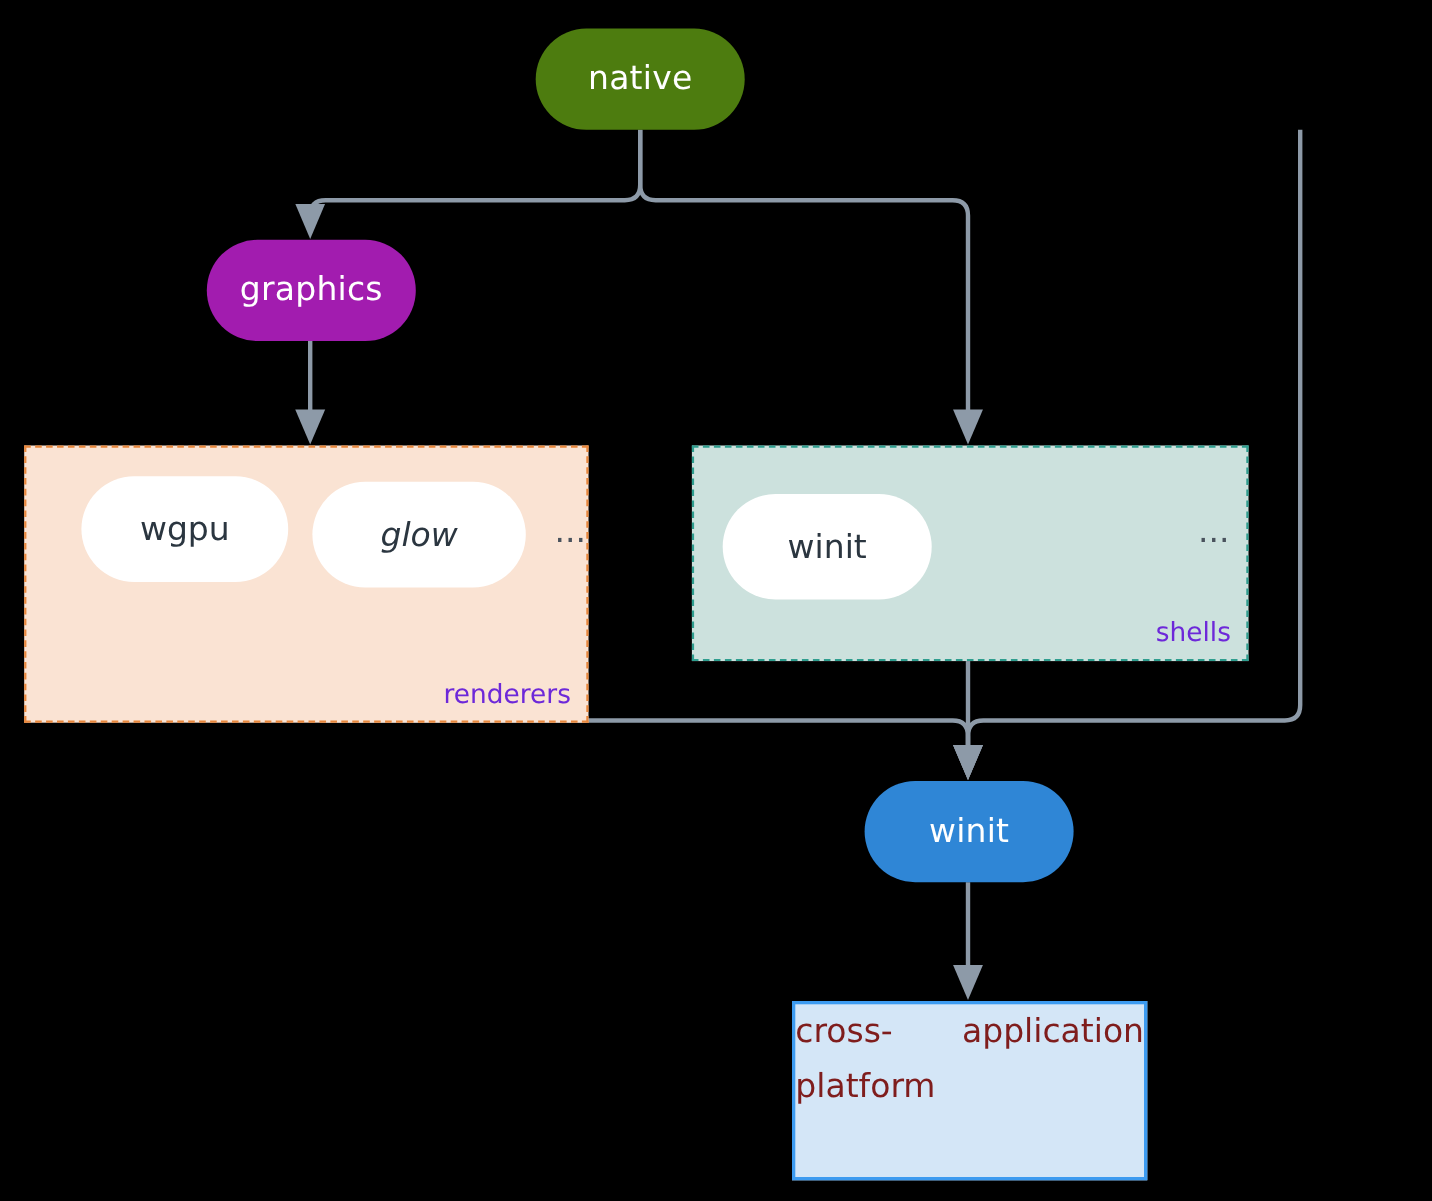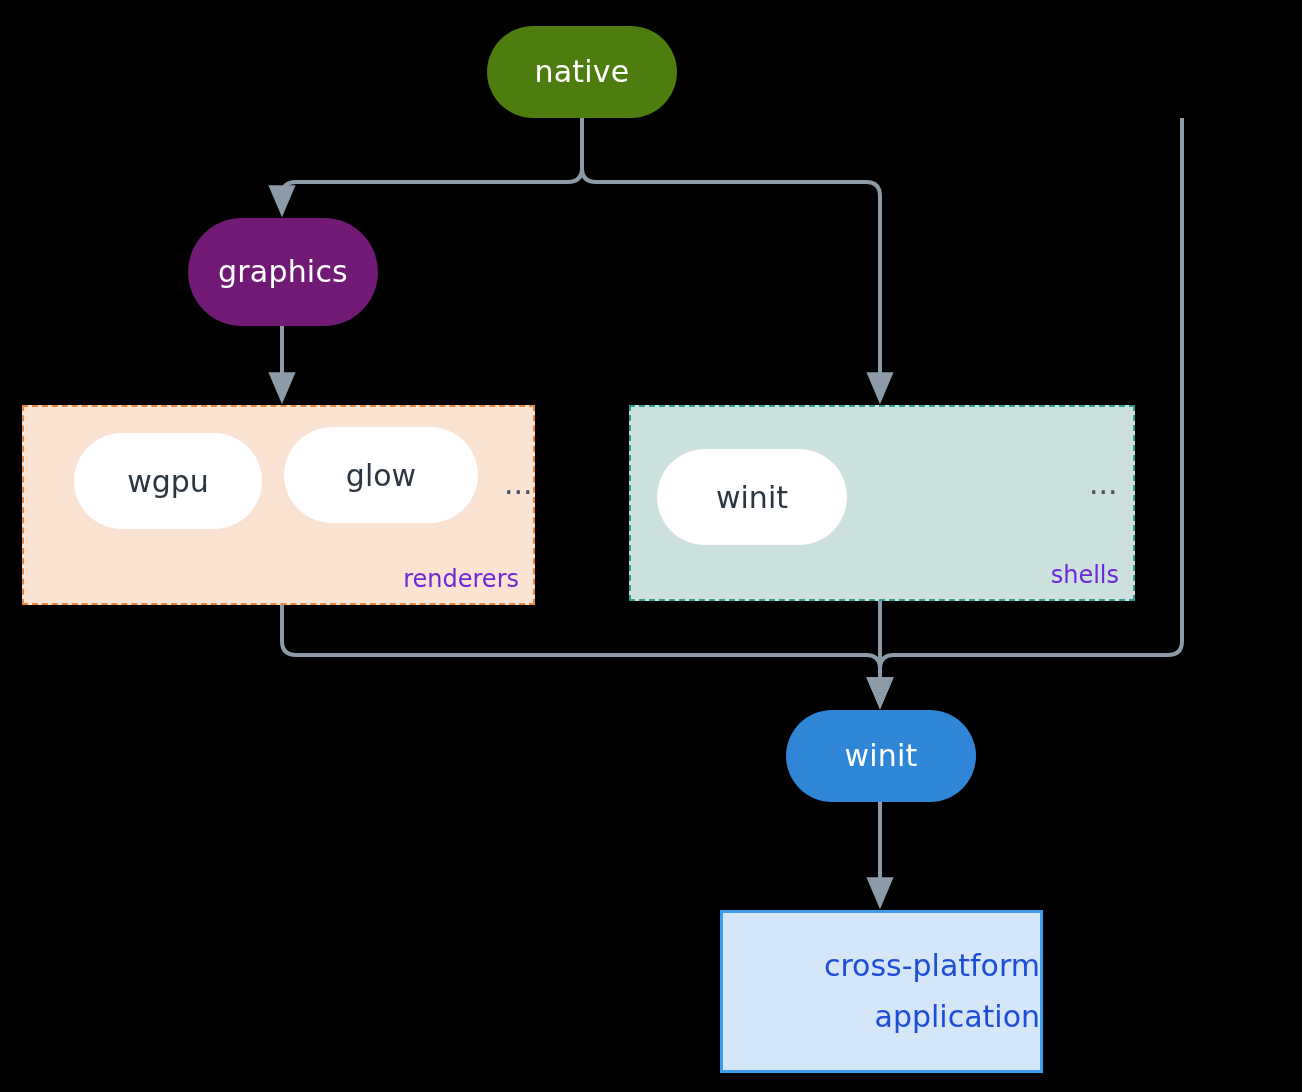--- a/index.html
+++ b/index.html
@@ -47,37 +47,37 @@
     width: 190px; height: 92px;
     background: #4d7c0f;
   }
   .pill-web {
     left: 1088px; top: 26px;
     width: 190px; height: 92px;
     background: #5f57f2;
   }
   .pill-graphics {
     left: 188px;  top: 218px;
-    width: 190px; height: 108px;
-    background: #701a75;
+    width: 190px; height: 92px;
+    background: #a21caf;
   }
   .pill-iced {
     left: 786px;  top: 710px;
     width: 190px; height: 92px;
     background: #2f86d6;
   }
 
   
   .group {
     position: absolute;
     box-sizing: border-box;
   }
   .group-renderers {
     left: 22px;  top: 405px;
-    width: 513px; height: 200px;
+    width: 513px; height: 252px;
     background: #fae3d3;
     border: 2px dashed #e8873c;
     text-align: right;
   }
   .group-shells {
     left: 629px; top: 405px;
     width: 506px; height: 196px;
     background: #cce1dd;
     border: 2px dashed #2f9e8f;
   }
@@ -111,24 +111,24 @@
 
   
   .rect-app {
     position: absolute;
     left: 720px;  top: 910px;
     width: 323px; height: 163px;
     box-sizing: border-box;
     background: #d4e6f7;
     border: 3px solid #3d9bf0;
     display: flex;
-    flex-direction: column;
-    align-items: flex-end;
+    flex-direction: row;
+    align-items: flex-start;
     justify-content: center;
-    color: #1d4ed8;
+    color: #7f1d1d;
     font-size: 30px;
     line-height: 1.68;
   }
 </style>
 </head>
 <body>
 
 <div id="canvas">
 
   <svg id="edges" viewBox="0 0 1302 1092" xmlns="http://www.w3.org/2000/svg">
@@ -153,21 +153,21 @@
     <path d="M880,802 L880,902" fill="none" stroke="#8d9aa8" stroke-width="4" marker-end="url(#arrowhead)"></path>
   </svg>
 
   <div class="node pill pill-native">native</div>
 
 
   <div class="node pill pill-graphics">graphics</div>
 
   <div class="group group-renderers">
     <div class="item" style="left:50px; top:26px; width:188px;">wgpu</div>
-    <div class="item" style="left:260px; top:20px; width:194px;">glow</div>
+    <div class="item" style="left:260px; top:31px; width:194px;font-style:italic;">glow</div>
     <div class="ellipsis" style="left:480px; top:62px;">...</div>
     <div class="group-label">renderers</div>
   </div>
 
   <div class="group group-shells">
     <div class="item" style="left:26px; top:42px; width:190px;">winit</div>
     <div class="ellipsis" style="left:458px; top:62px;">...</div>
     <div class="group-label">shells</div>
   </div>
 

